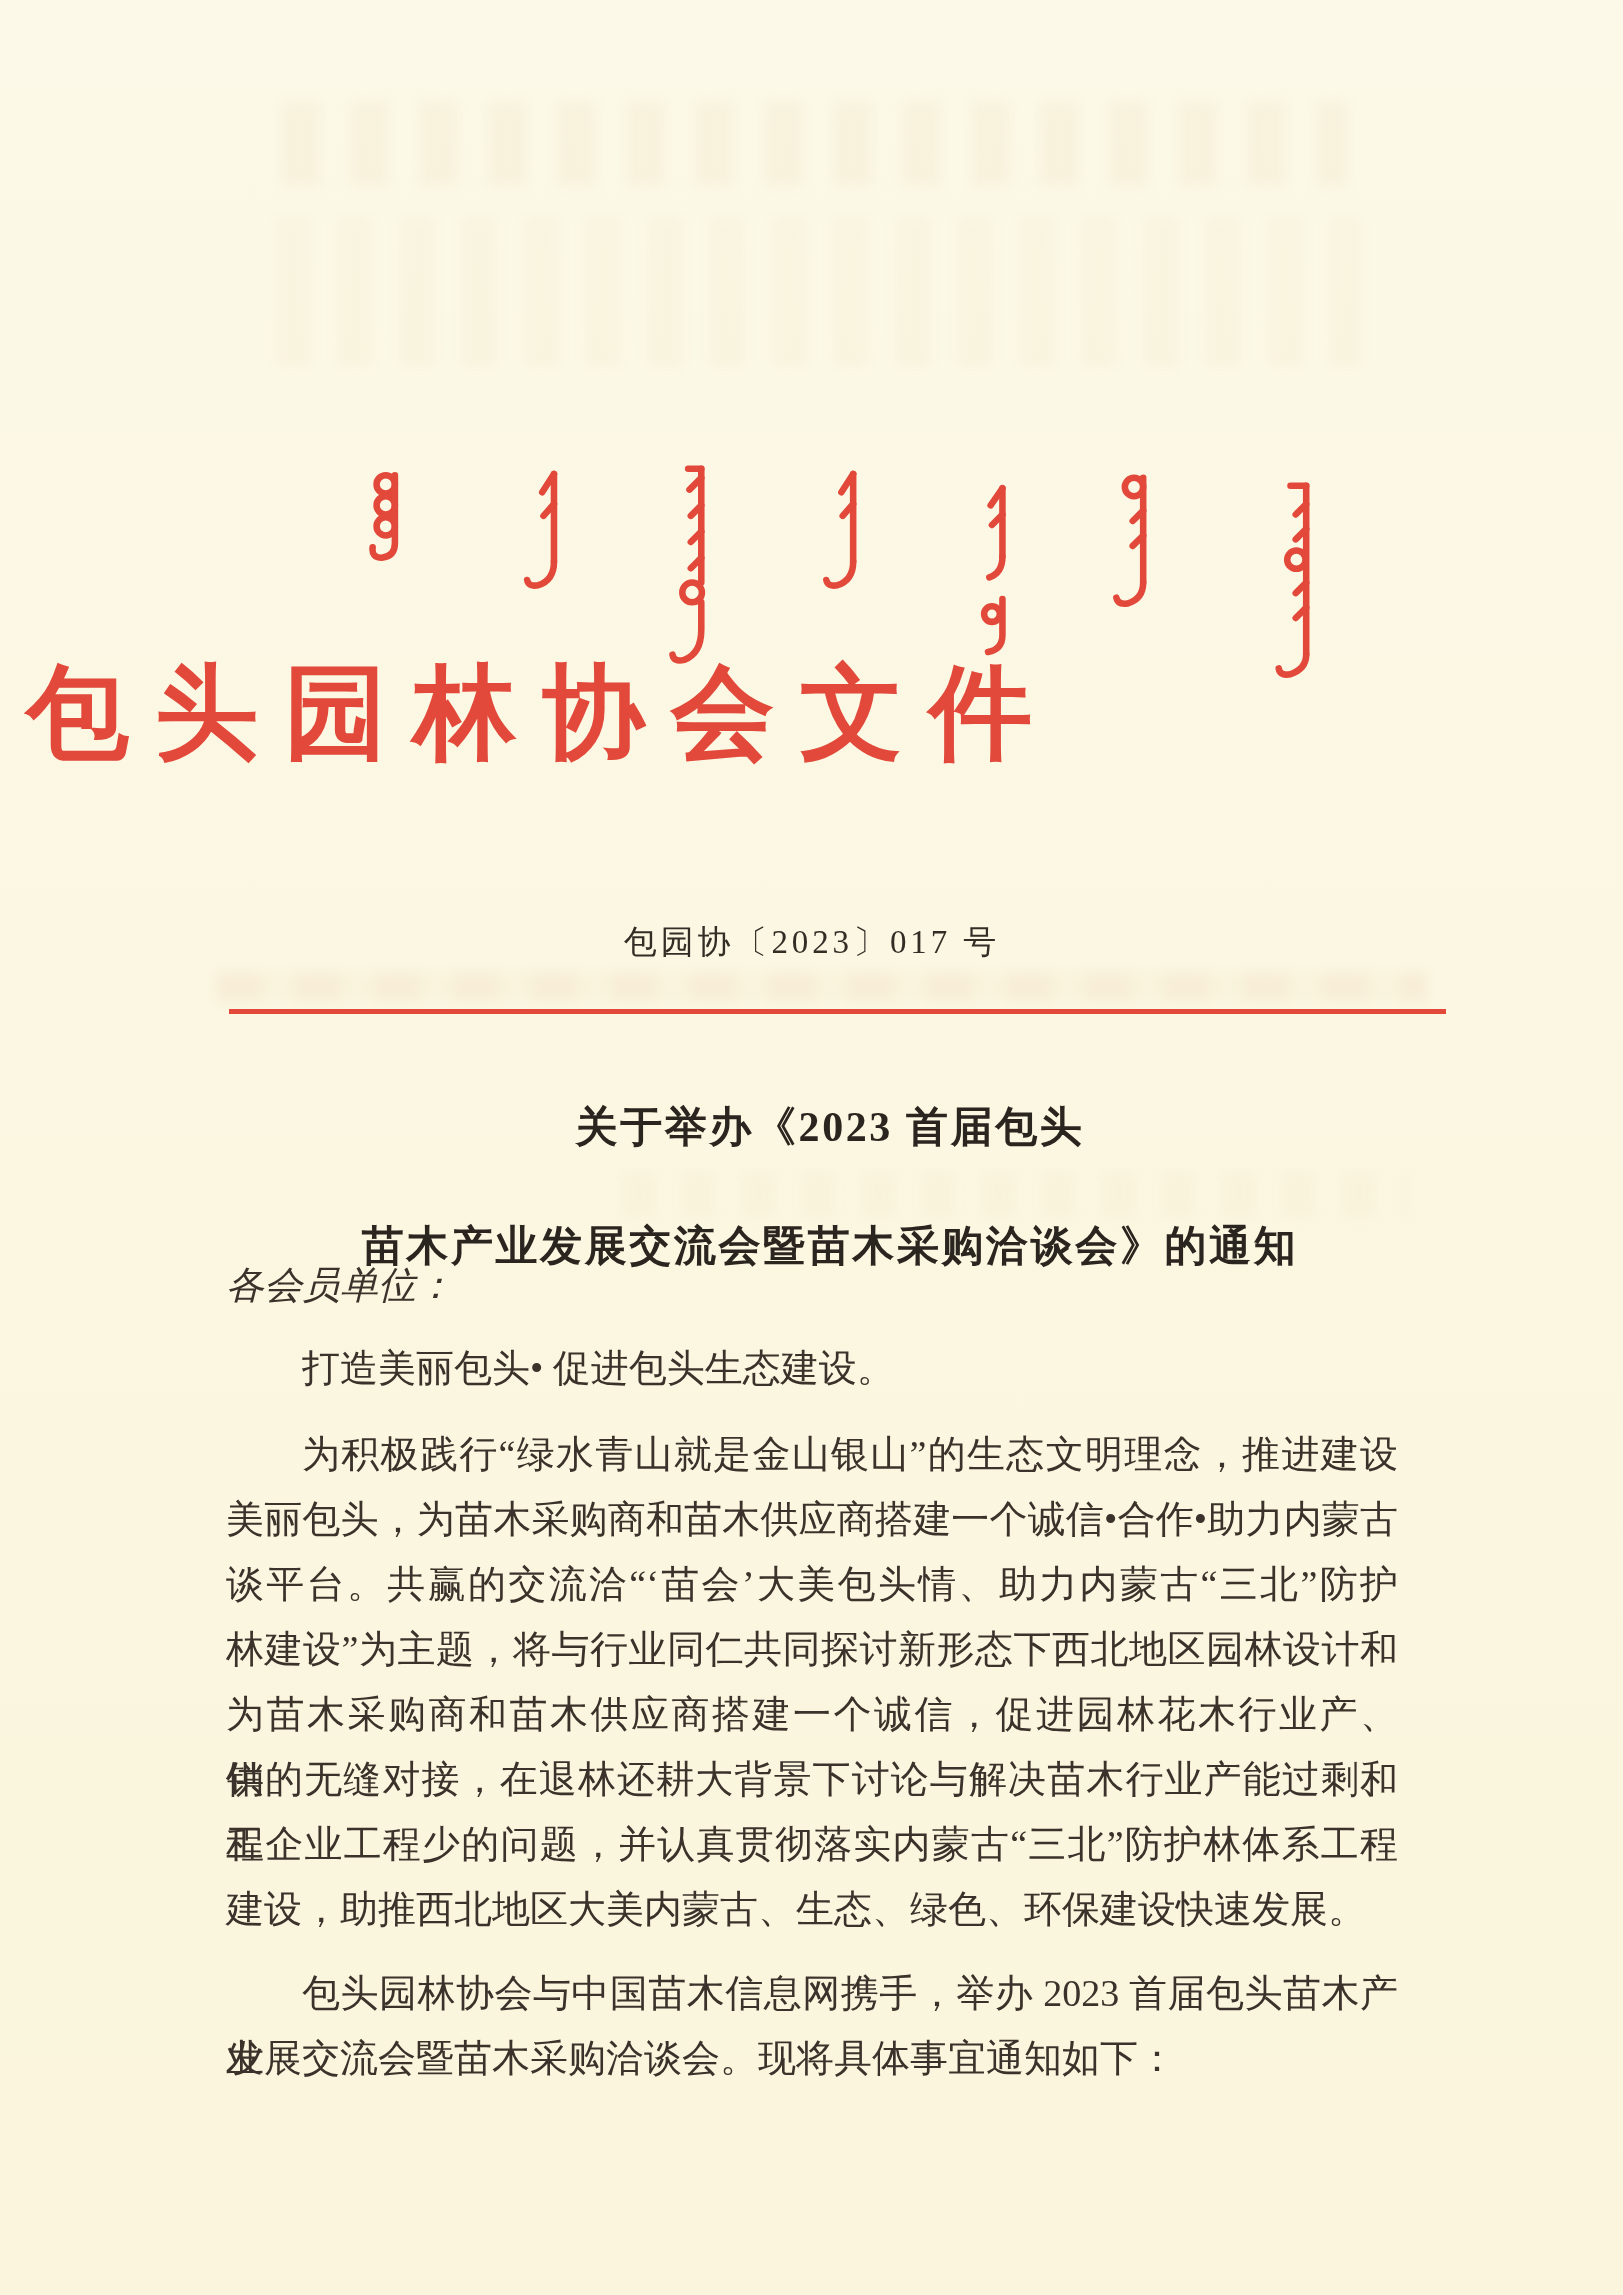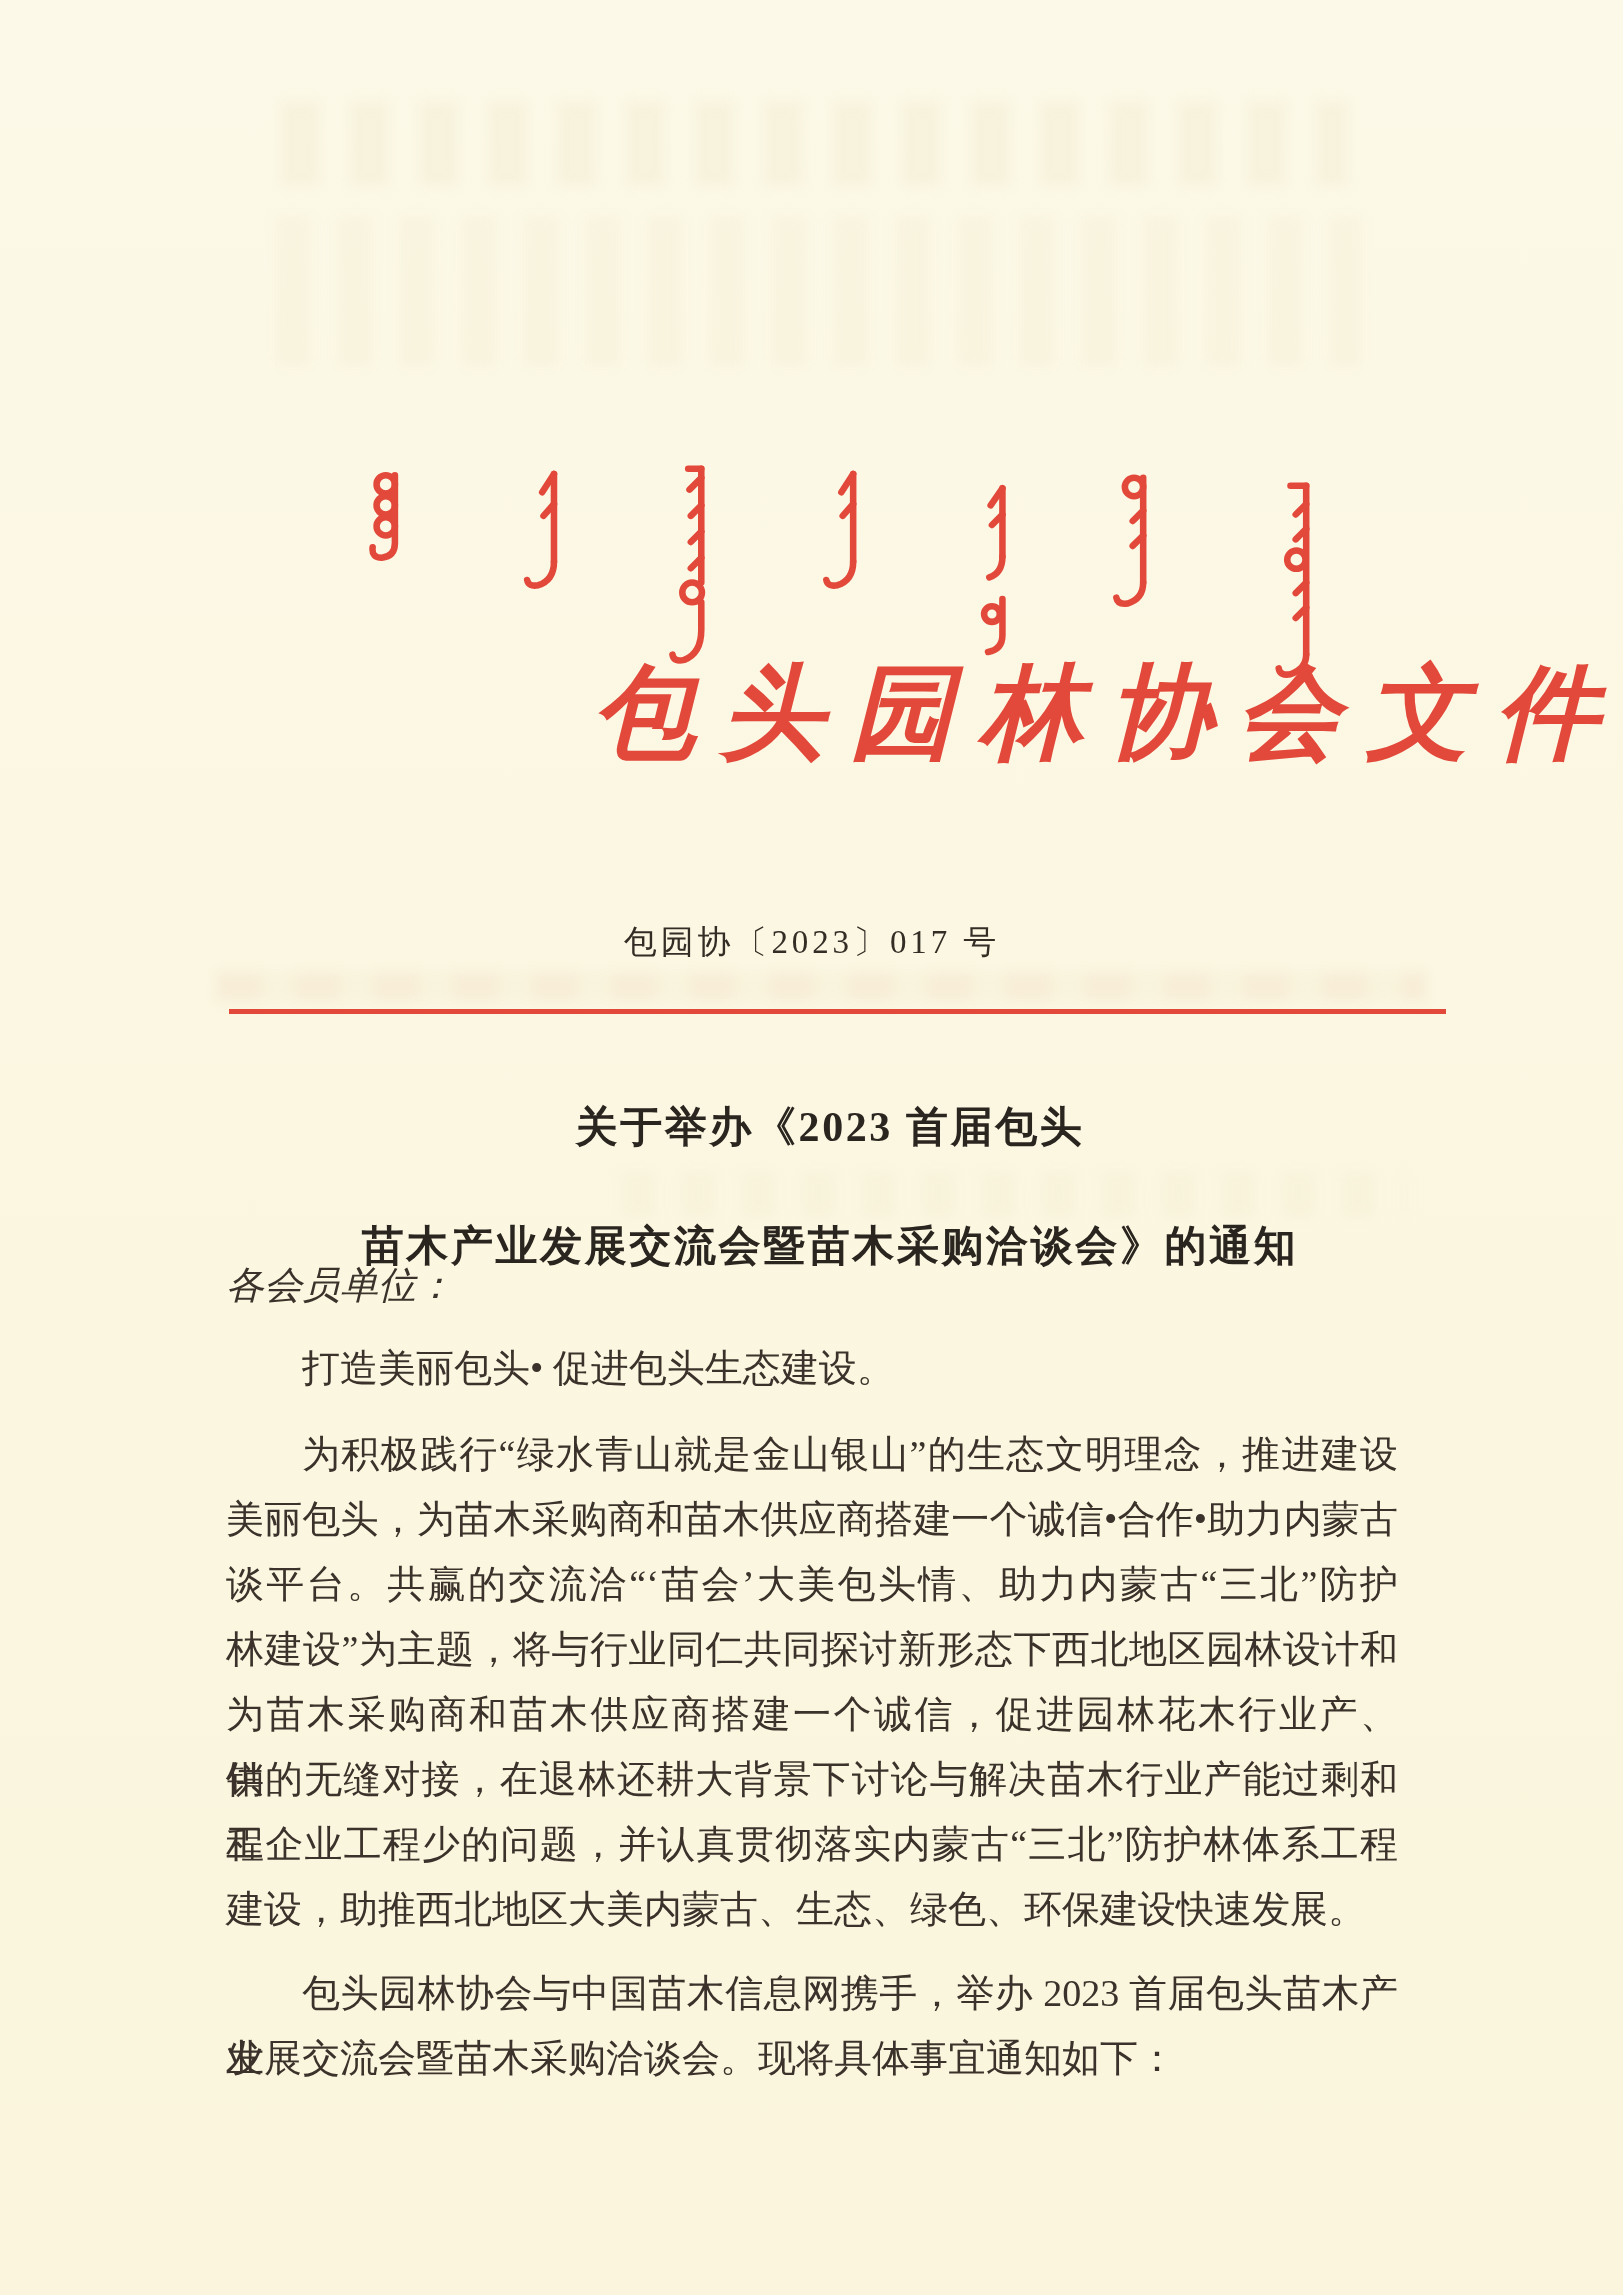--- a/index.html
+++ b/index.html
@@ -32,27 +32,26 @@
       background:repeating-linear-gradient(90deg,rgba(223,206,160,.26) 0 33px,transparent 33px 60px);}
 
   .mongolian{
     position:absolute;left:353px;top:458px;width:982px;height:223px;
     color:var(--red);
   }
   .mongolian *{stroke:currentColor;fill:none;stroke-width:10;stroke-linecap:round;stroke-linejoin:round;}
 
   .org-title{
     position:absolute;left:0;top:645px;width:100%;
-    text-align:right;
+    text-align:left;
     font-size:103px;font-weight:900;
     letter-spacing:26px;text-indent:26px;
     color:var(--red);
     white-space:nowrap;
     margin:0;
-    font-style:italic;
   }
   .doc-number{
     position:absolute;left:0;top:920px;width:100%;
     text-align:center;
     font-size:33px;letter-spacing:3.9px;
     color:#332D26;
   }
   .red-rule{
     position:absolute;left:229px;top:1009px;width:1217px;height:4.6px;
     background:var(--red);

